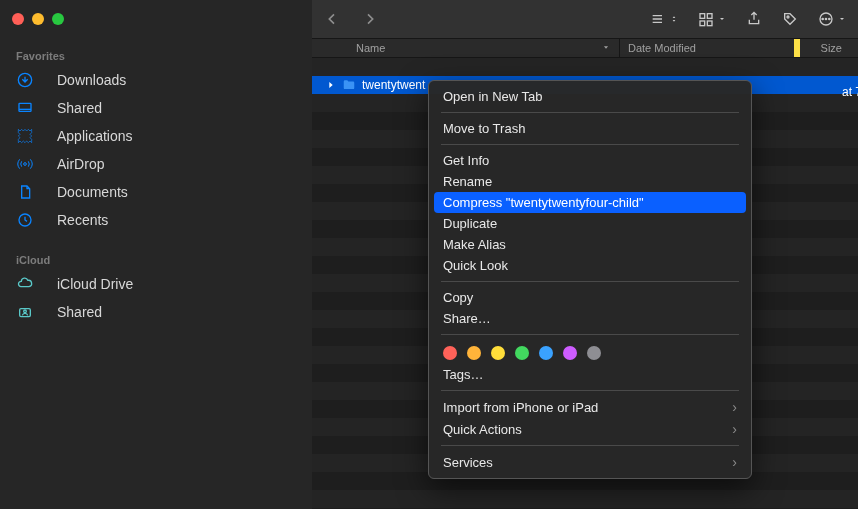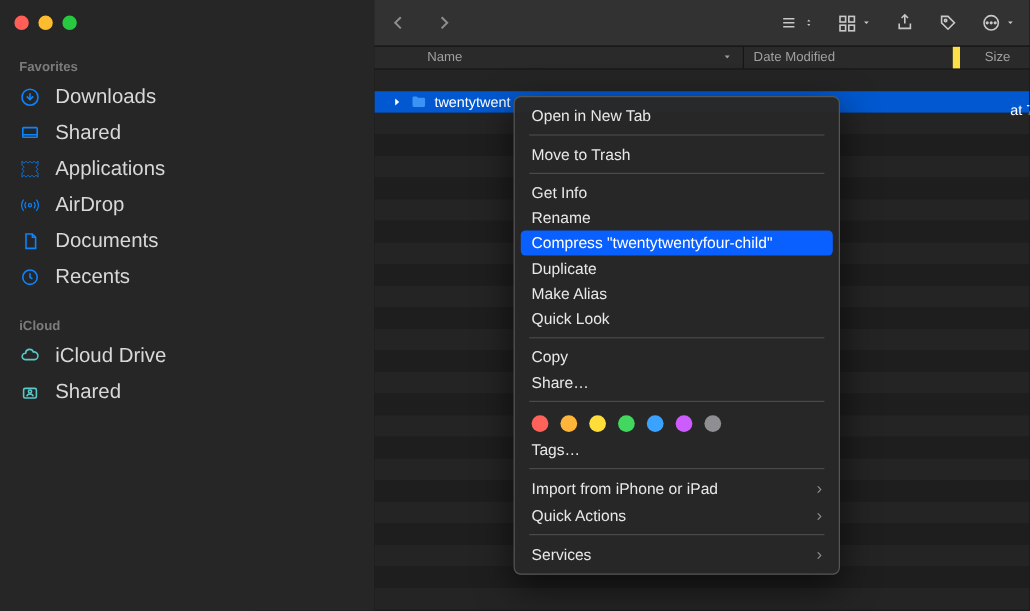--- a/index.html
+++ b/index.html
@@ -6,21 +6,21 @@
 body { background: #1e1e1e; width: 858px; height: 509px; overflow: hidden; display: flex; }
 .sidebar { width: 312px; background: #262626; height: 100%; display: flex; flex-direction: column; }
 .titlebar { height: 38px; display: flex; align-items: center; padding-left: 12px; }
 .traffic-lights { display: flex; gap: 8px; }
 .traffic-light { width: 12px; height: 12px; border-radius: 50%; }
 .tl-red { background: #ff5f57; }
 .tl-yellow { background: #febc2e; }
 .tl-green { background: #28c840; }
 .sidebar-content { padding: 6px 8px 0 8px; overflow-y: auto; }
 .sidebar-section-header { color: #7c7c7c; font-size: 11px; font-weight: 600; padding: 6px 8px 4px 8px; }
-.sidebar-item { display: flex; align-items: center; gap: 12px; padding: 5px 8px; border-radius: 5px; color: #d8d8d8; font-size: 17px; cursor: default; }
+.sidebar-item { display: flex; align-items: center; gap: 23px; padding: 5px 8px; border-radius: 5px; color: #d8d8d8; font-size: 14px; cursor: default; }
 .sidebar-item .icon { width: 18px; height: 18px; display: flex; align-items: center; justify-content: center; color: #0a84ff; }
 .sidebar-item .icon.teal { color: #5ac8c8; }
 .icon svg { width: 16px; height: 16px; }
 .section-gap { height: 14px; }
 
 .main { flex: 1; background: #1e1e1e; display: flex; flex-direction: column; }
 .toolbar { height: 38px; display: flex; align-items: center; justify-content: space-between; padding: 0 12px; background: #323232; }
 .toolbar-left { display: flex; gap: 22px; color: #8e8e8e; }
 .toolbar-right { display: flex; gap: 20px; color: #c8c8c8; align-items: center; }
 .toolbar-btn { display: flex; align-items: center; gap: 4px; cursor: default; }
@@ -37,21 +37,21 @@
 .file-row.selected .col-name-cell { color:#fff; }
 .alt-row { height: 18px; }
 .alt-row:nth-child(odd){ background:#242424;}
 .alt-row:nth-child(even){ background:#1e1e1e;}
 .col-name-cell { flex: 0 0 308px; display:flex; align-items:center; gap:6px; padding-left: 14px; color:#d8d8d8;}
 .disclosure { width: 10px; display:flex; align-items:center; justify-content:center;}
 .folder-icon { width:14px; height:14px; display:flex; align-items:center; justify-content:center; }
 .col-date-cell { flex:0 0 180px; padding-left:8px; color:#fff;}
 .col-size-cell { flex:1; }
 
-.context-menu { position: absolute; left: 428px; top: 80px; width: 272px; background: rgba(40,40,40,0.98); border: 1px solid #555; border-radius: 6px; padding: 5px 0; box-shadow: 0 10px 30px rgba(0,0,0,0.6); }
+.context-menu { position: absolute; left: 428px; top: 80px; width: 324px; background: rgba(40,40,40,0.98); border: 1px solid #555; border-radius: 6px; padding: 5px 0; box-shadow: 0 10px 30px rgba(0,0,0,0.6); }
 .menu-item { padding: 3px 14px; color: #e8e8e8; font-size: 13px; display:flex; align-items:center; justify-content:space-between; cursor:default; }
 .menu-item.highlight { background: #0a60ff; color:#fff; margin: 0 5px; border-radius:4px; padding-left:9px; padding-right:9px;}
 .menu-item .chevron { color:#8a8a8a; font-size:14px;}
 .menu-sep { height:1px; background:#4a4a4a; margin:5px 12px; }
 .tag-dots { display:flex; gap:10px; padding: 6px 14px 4px 14px;}
 .tag-dot { width:14px; height:14px; border-radius:50%; }
 .sort-chevron svg { width:10px; height:10px; }
 
 .stripes { display:flex; flex-direction:column; }
 </style>

